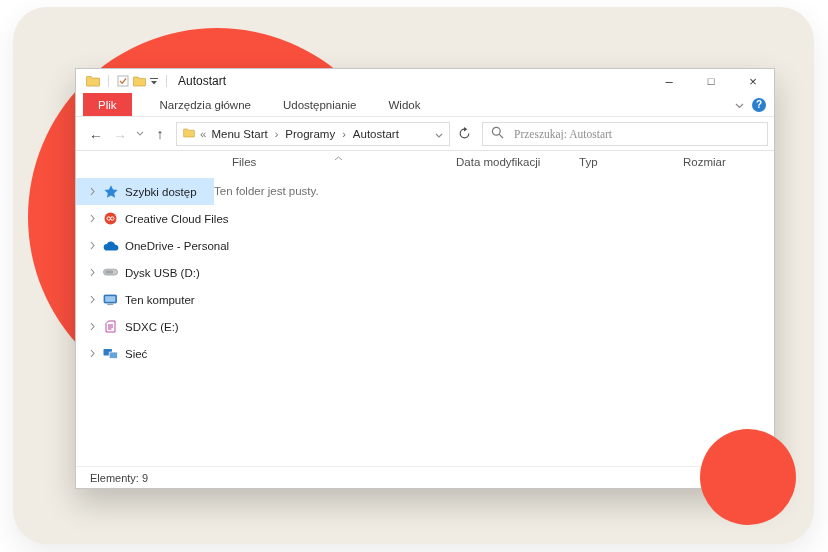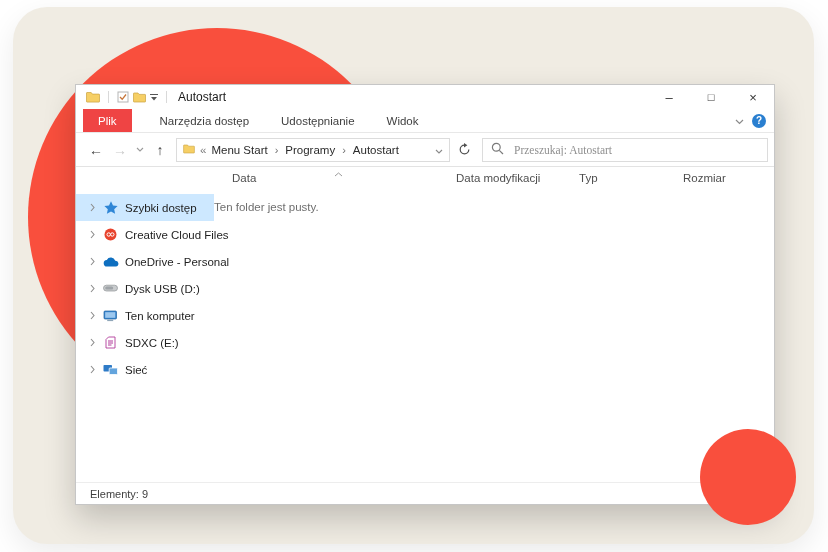--- a/index.html
+++ b/index.html
@@ -10,21 +10,21 @@
   }
   .card{
     position:absolute;left:13px;top:7px;width:801px;height:537px;
     background:#f0ece3;border-radius:34px;box-shadow:0 10px 30px rgba(0,0,0,.08);
   }
   .circle{position:absolute;border-radius:50%;background:#f94f3d;}
   .circle-left{left:28px;top:28px;width:378px;height:378px;z-index:1;}
   .circle-br{left:700px;top:429px;width:96px;height:96px;z-index:5;}
 
   .window{
-    position:absolute;left:75px;top:84px;width:700px;height:421px;z-index:2;
+    position:absolute;left:75px;top:68px;width:700px;height:421px;z-index:2;
     background:#fff;border:1px solid #c6c6c6;box-sizing:border-box;
     box-shadow:0 14px 30px rgba(0,0,0,.20);
   }
 
   
   .titlebar{height:24px;display:flex;align-items:center;padding-left:8px;font-size:12px;color:#1a1a1a;}
   .tb-sep{width:1px;height:12px;background:#d9d9d9;margin:0 6px;flex:none;}
   .tb-icon{display:flex;align-items:center;justify-content:center;flex:none;margin:0 2px;}
   .tb-title{margin-left:5px;white-space:nowrap;}
   .tb-controls{margin-left:auto;display:flex;height:100%;}
@@ -113,21 +113,21 @@
     <span class="tb-title">Autostart</span>
     <div class="tb-controls">
       <span class="tb-btn">–</span>
       <span class="tb-btn max">□</span>
       <span class="tb-btn">×</span>
     </div>
   </div>
 
   <div class="tabs-row">
     <span class="file-tab">Plik</span>
-    <span class="tab">Narzędzia dostęp</span>
+    <span class="tab">Narzędzia główne</span>
     <span class="tab">Udostępnianie</span>
     <span class="tab">Widok</span>
     <div class="tabs-right">
       <span>
         <svg width="9" height="6" viewBox="0 0 9 6">
             <path d="M1 1l3.5 3.5L8 1" fill="none" stroke="#8a8a8a" stroke-width="1.2"></path>
           </svg>
       </span>
       <span class="help-circle">?</span>
     </div>
@@ -286,21 +286,21 @@
               <rect x="6.2" y="4" width="8.3" height="6.5" rx=".8" fill="#63a4dd" stroke="#fff" stroke-width=".8"></rect>
             </svg>
           </span>
         <span class="side-label">Sieć</span>
       </div>
 
     </div>
 
     <div class="files">
       <div class="cols">
-        <span class="col col-nazwa">Data</span>
+        <span class="col col-nazwa">Files</span>
         <span class="col col-caret">
           <svg width="9" height="5" viewBox="0 0 9 5">
               <path d="M1 4l3.5-3L8 4" fill="none" stroke="#9a9a9a" stroke-width="1"></path>
             </svg>
         </span>
         <span class="col col-data">Data modyfikacji</span>
         <span class="col col-typ">Typ</span>
         <span class="col col-rozmiar">Rozmiar</span>
       </div>
       <div class="empty-msg">Ten folder jest pusty.</div>

